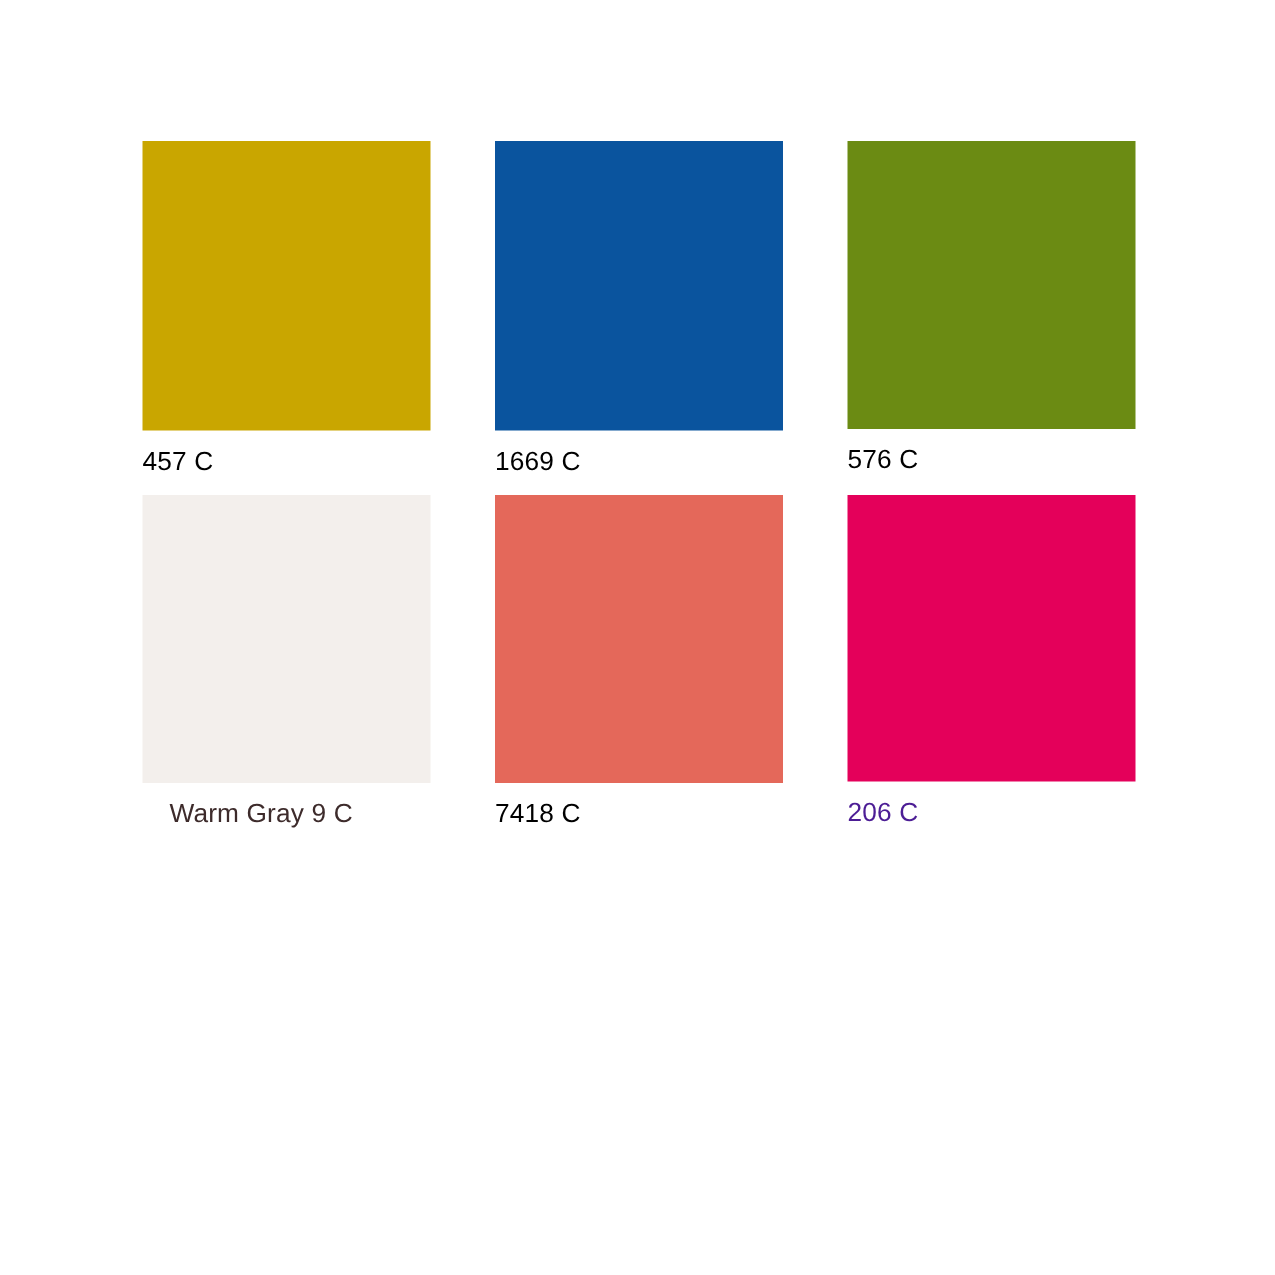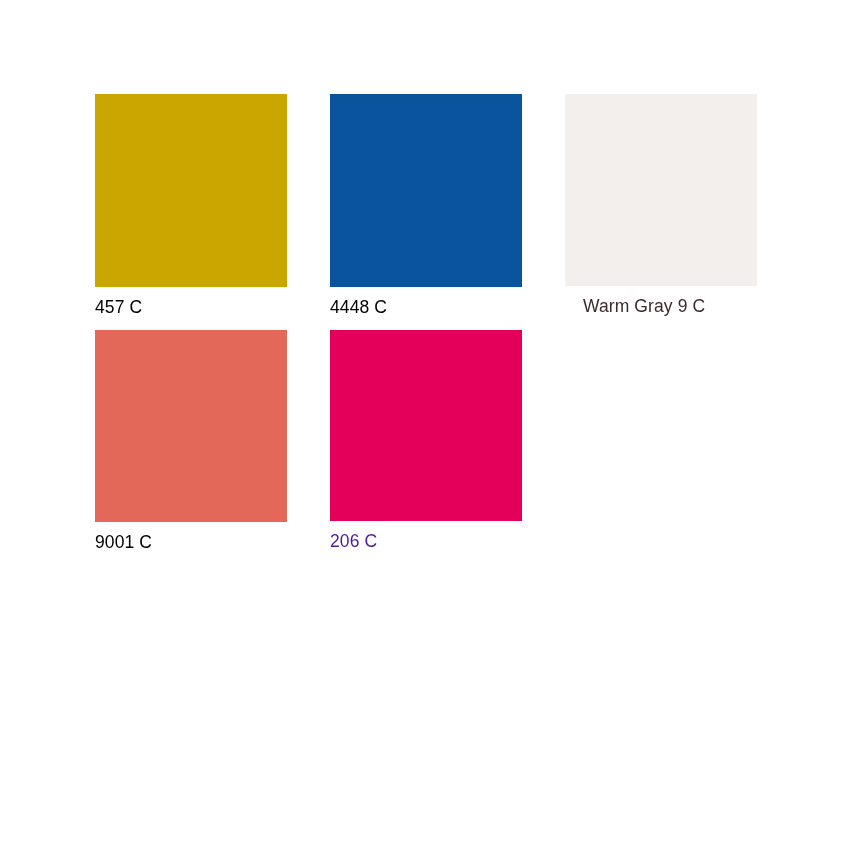--- a/index.html
+++ b/index.html
@@ -66,33 +66,37 @@
 <div class="sheet">
   <div class="swatch-grid">
 
     <div class="swatch-cell row1">
       <span class="swatch-chip" style="background: rgb(201, 166, 0);"></span>
       <span class="swatch-label" style="color: rgb(0, 0, 0);">457 C</span>
     </div>
 
     <div class="swatch-cell row1">
       <span class="swatch-chip" style="background: rgb(10, 84, 158);"></span>
-      <span class="swatch-label" style="color: rgb(0, 0, 0);">4448 C</span>
+      <span class="swatch-label" style="color: rgb(0, 0, 0);">1669 C</span>
     </div>
 
 
+    <div class="swatch-cell row2">
+      <span class="swatch-chip" style="background: rgb(107, 139, 19);"></span>
+      <span class="swatch-label" style="color: rgb(0, 0, 0);">576 C</span>
+    </div>
 
     <div class="swatch-cell row2">
       <span class="swatch-chip" style="background: rgb(243, 239, 236);"></span>
       <span class="swatch-label indent" style="color: rgb(61, 43, 43);">Warm Gray 9 C</span>
     </div>
 
     <div class="swatch-cell row2">
       <span class="swatch-chip" style="background: rgb(228, 104, 90);"></span>
-      <span class="swatch-label" style="color: rgb(0, 0, 0);">9001 C</span>
+      <span class="swatch-label" style="color: rgb(0, 0, 0);">7418 C</span>
     </div>
 
 
     <div class="swatch-cell row3">
       <span class="swatch-chip" style="background: rgb(228, 0, 90);"></span>
       <span class="swatch-label" style="color: #4c1d95;">206 C</span>
     </div>
 
 
   </div>

